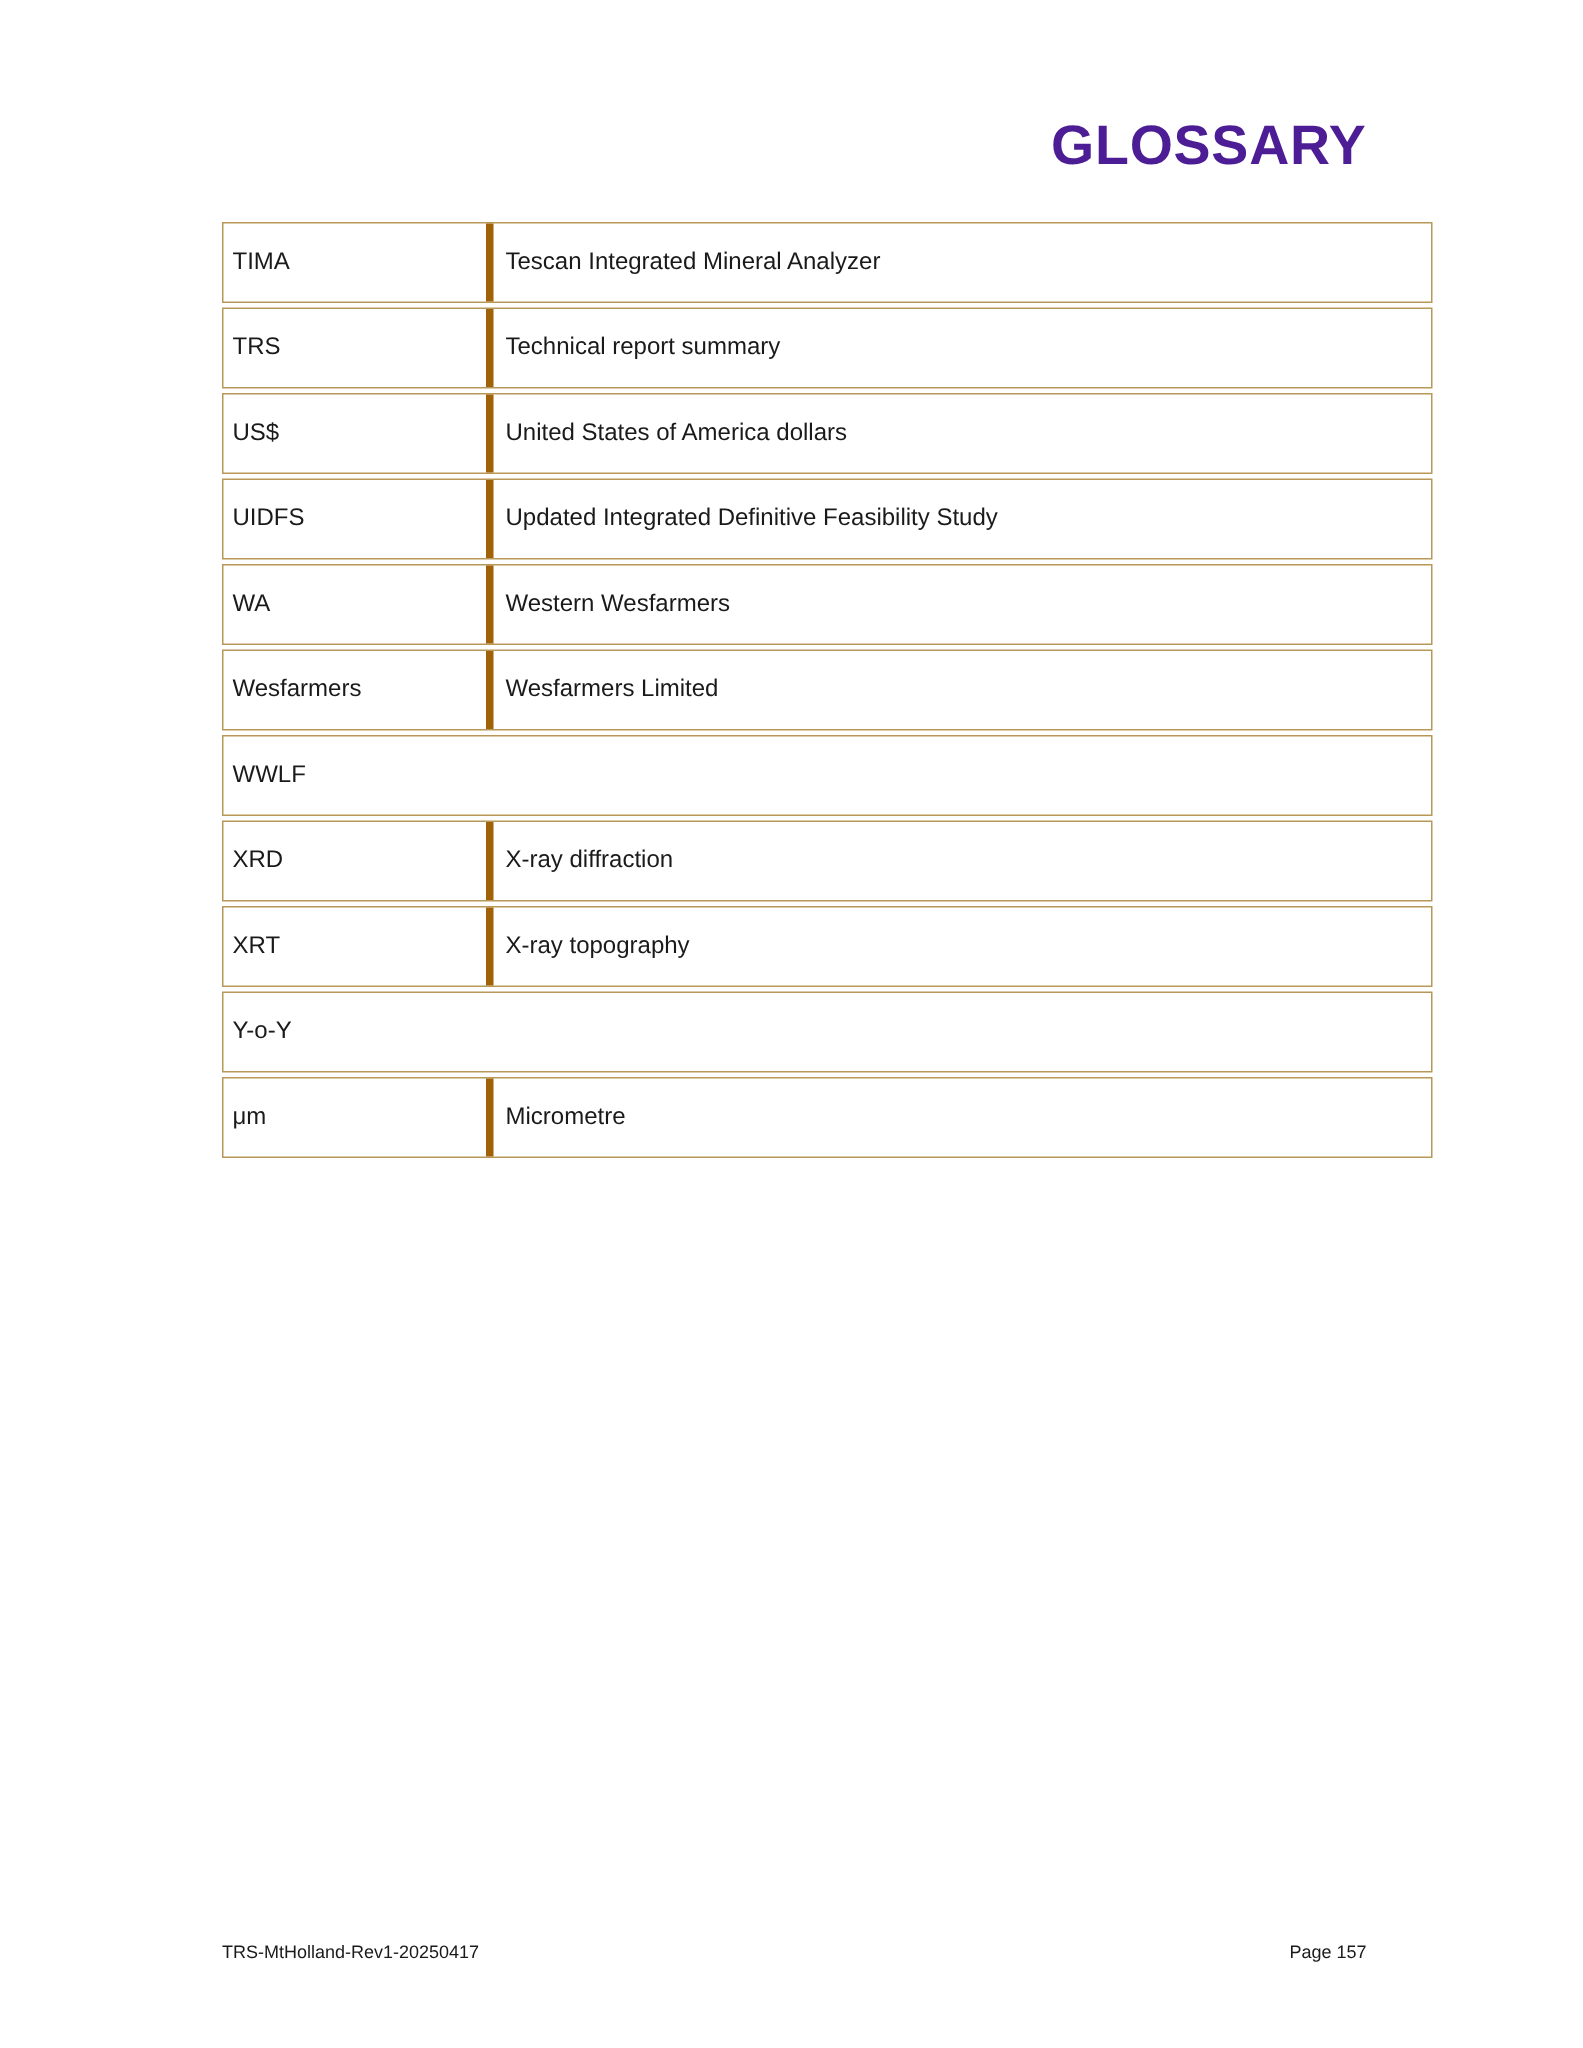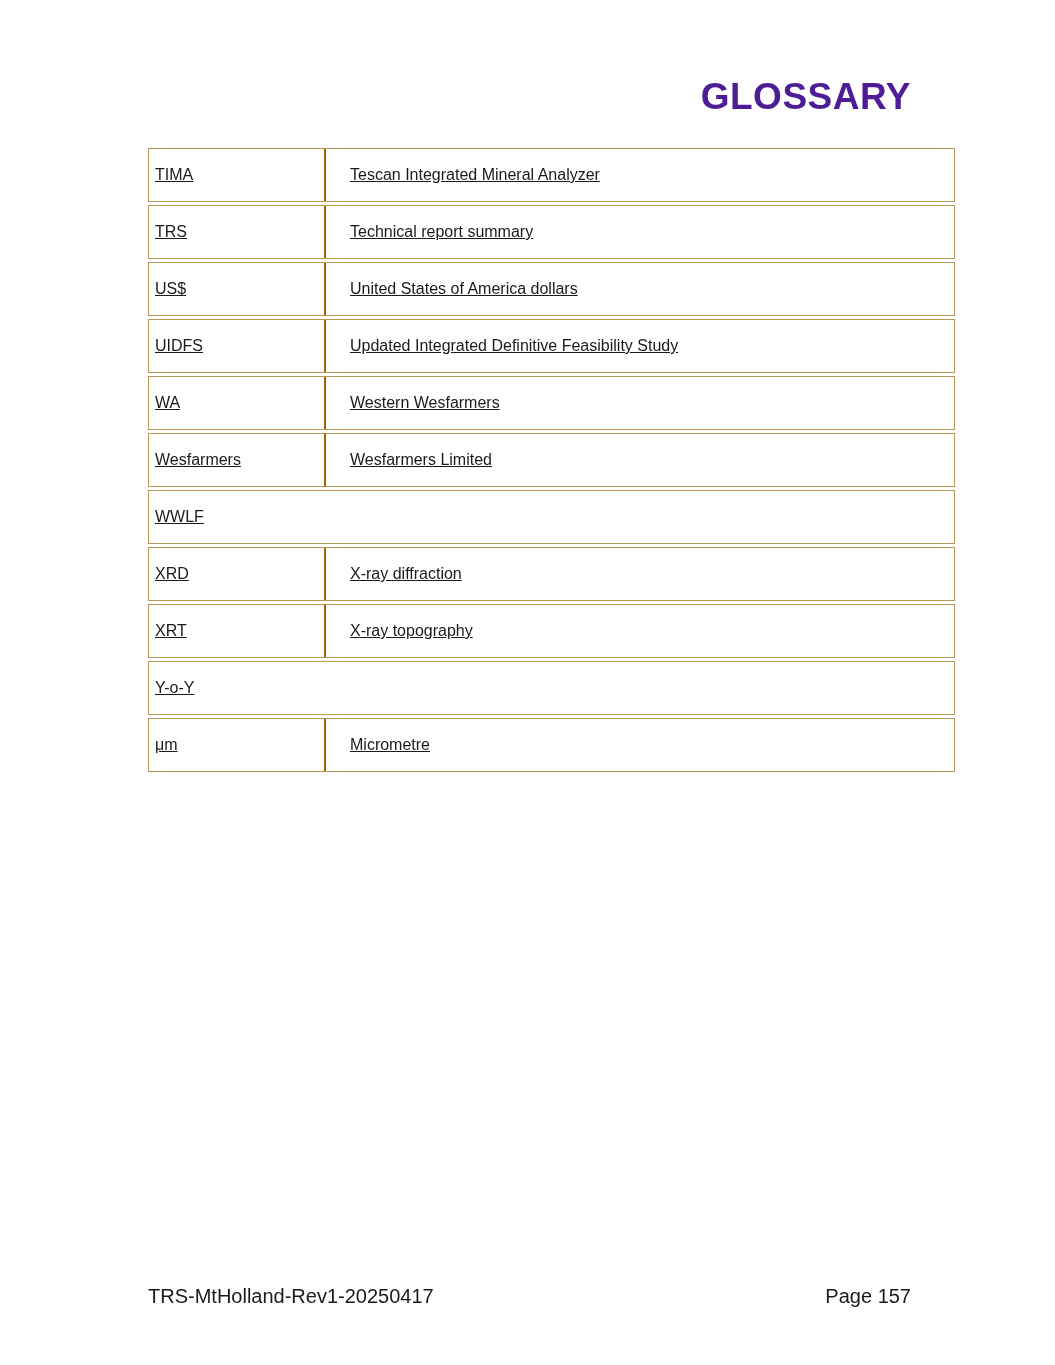--- a/index.html
+++ b/index.html
@@ -42,49 +42,48 @@
     width: 100%;
   }
 
   .g-row {
     display: flex;
     border: 1px solid #b89858;
     margin-bottom: 3px;
     min-height: 54px;
     align-items: stretch;
     background: #ffffff;
-    text-decoration: underline;
   }
 
   .g-term {
     width: 175px;
     flex: 0 0 175px;
     display: flex;
     align-items: center;
     padding: 8px 6px 8px 6px;
     font-size: 16px;
   }
 
   .g-def {
     flex: 1 1 auto;
-    border-left: 2px solid #a16207;
+    border-left: 5px solid #a16207;
     display: flex;
     align-items: center;
-    padding: 8px 10px 8px 24px;
+    padding: 8px 10px 8px 8px;
     font-size: 16px;
   }
 
   .footer {
     position: absolute;
     left: 148px;
     width: 763px;
     bottom: 57px;
     display: flex;
     justify-content: space-between;
-    font-size: 20px;
+    font-size: 12px;
     color: #1a1a1a;
   }
 </style>
 </head>
 <body>
 
 <div class="page">
 
   <div class="content">
 

